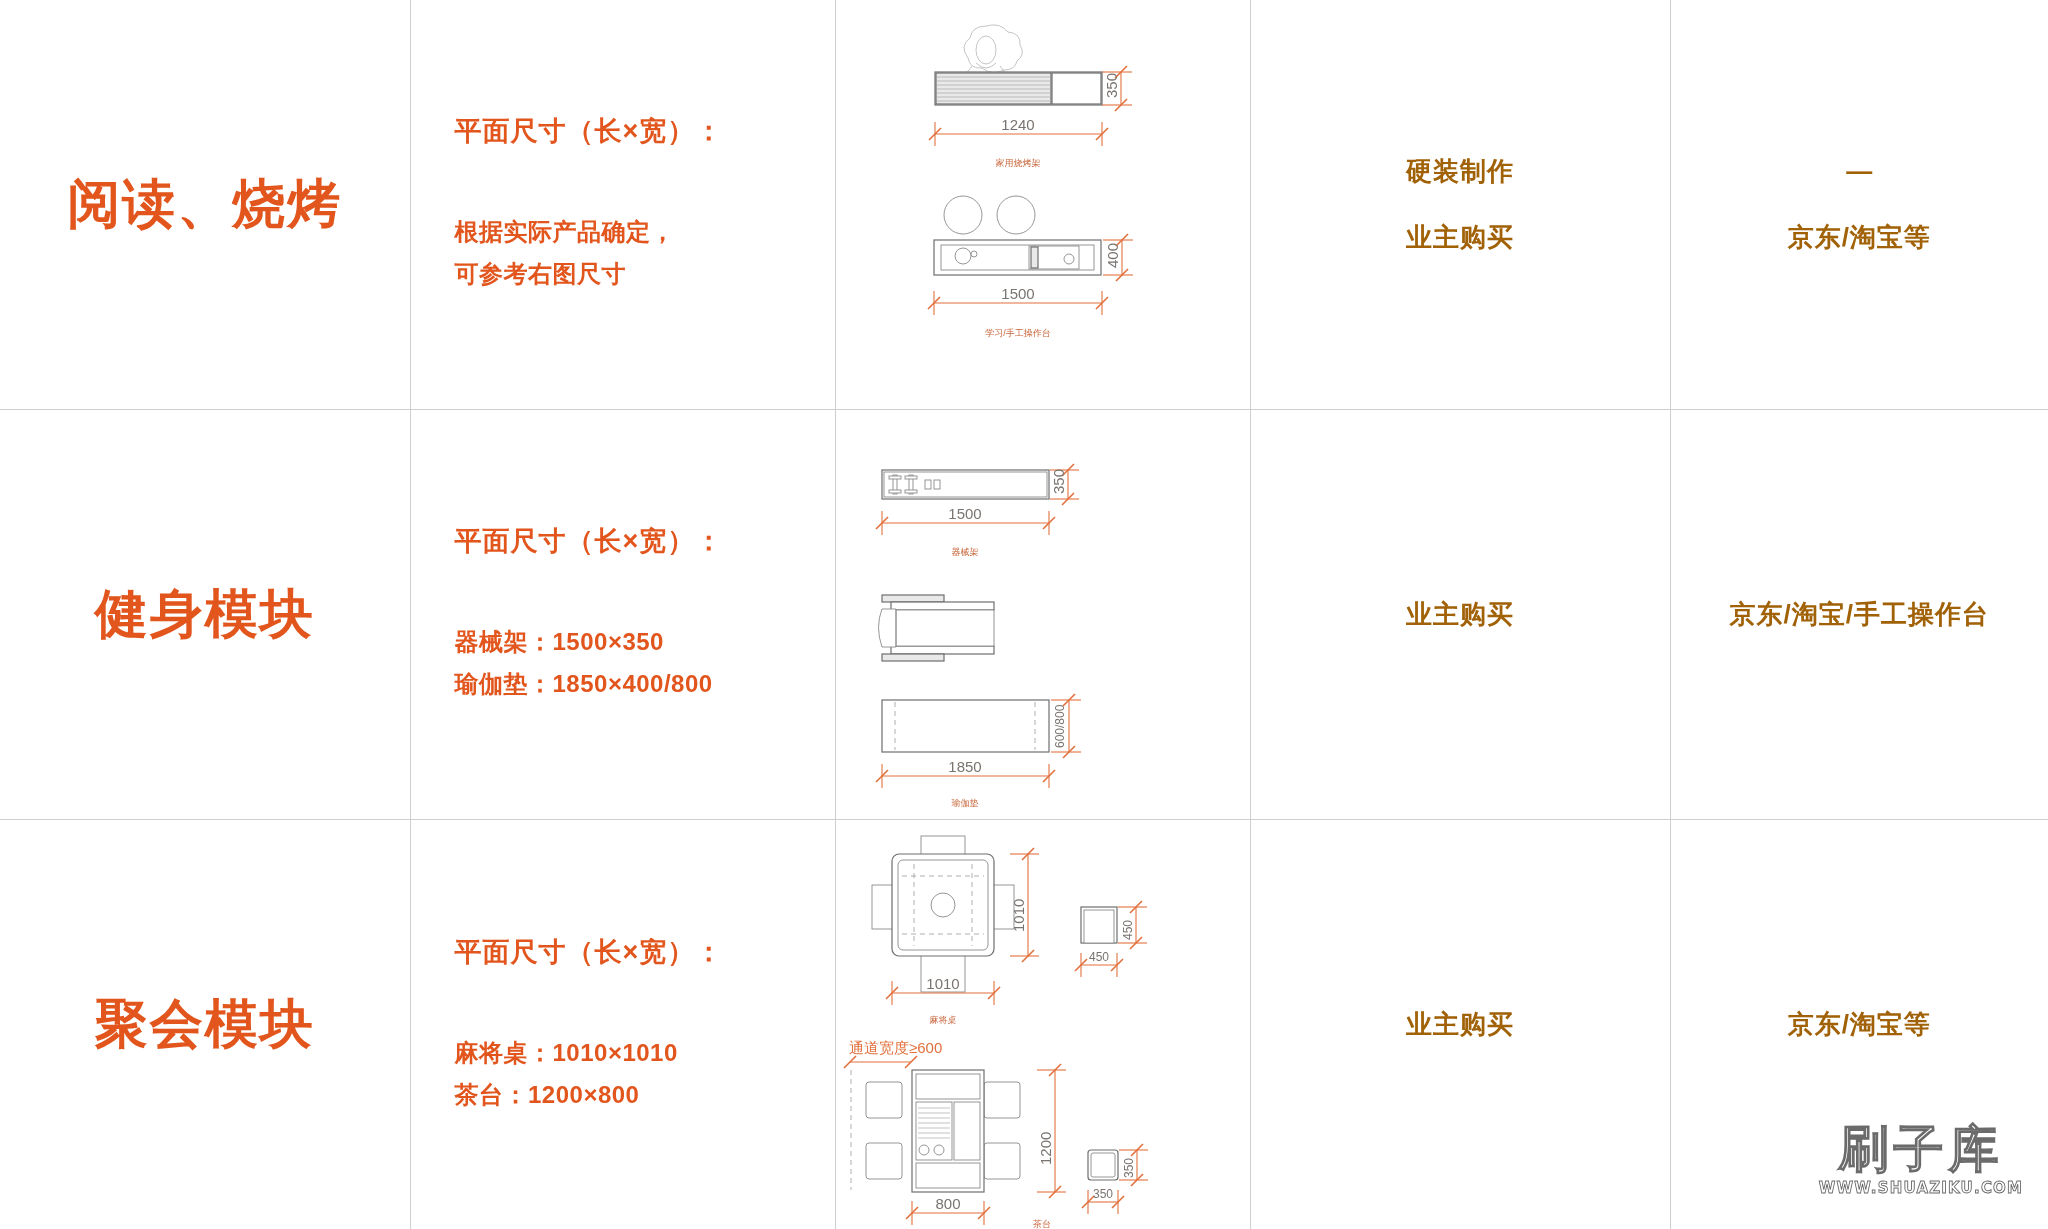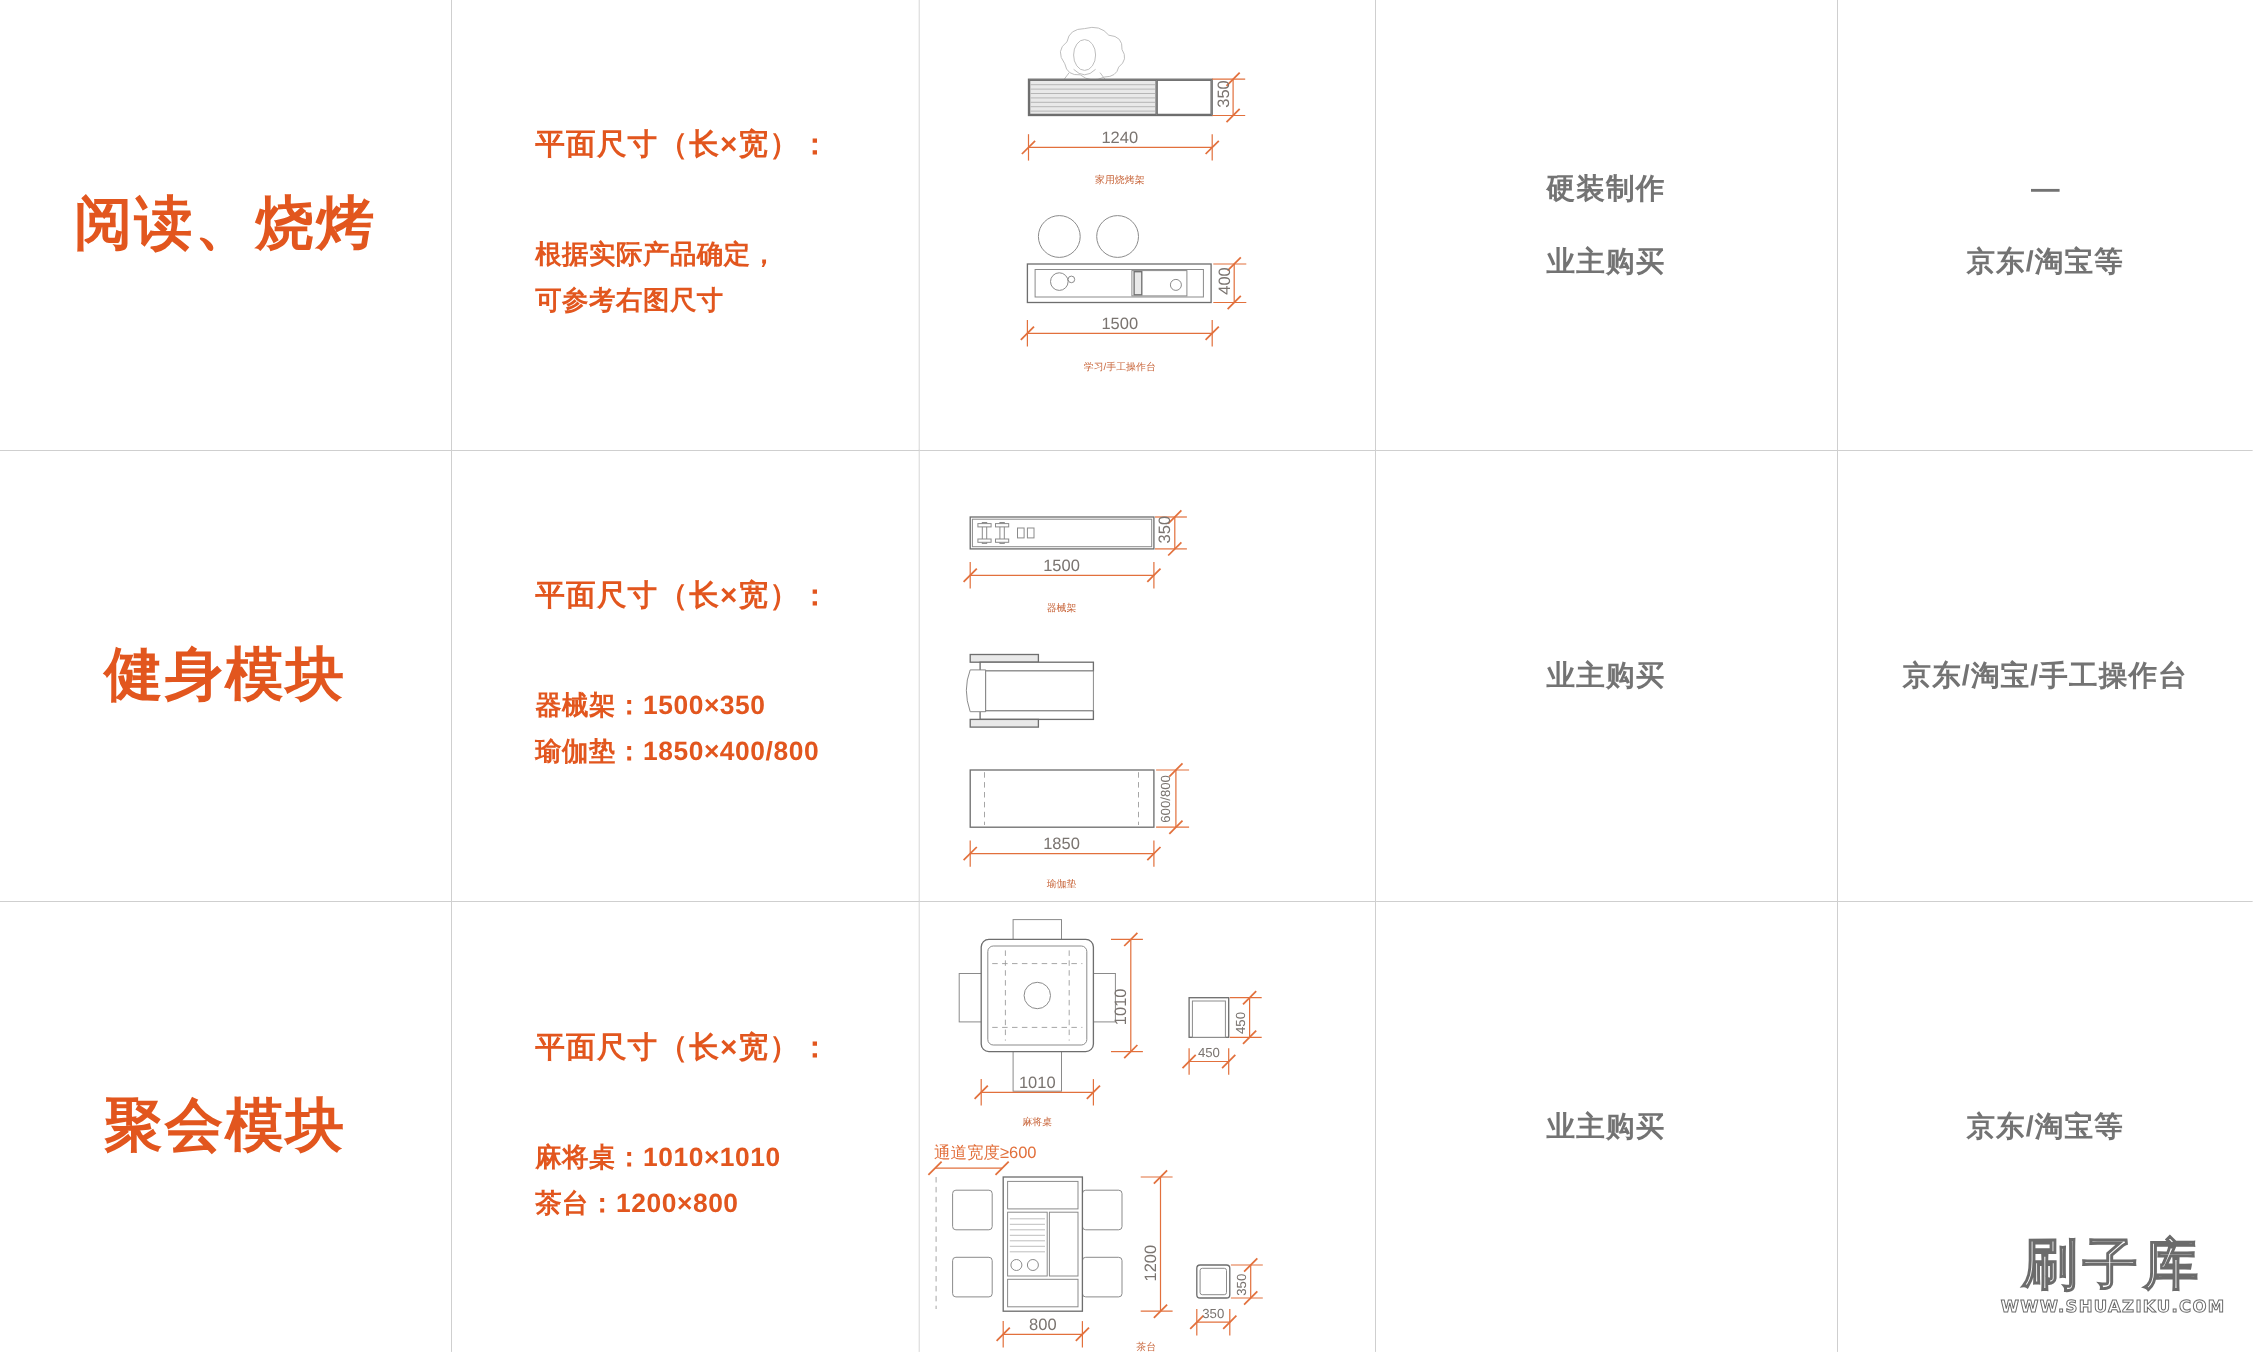--- a/index.html
+++ b/index.html
@@ -46,39 +46,38 @@
     color: #E2561E;
     font-size: 53px;
     font-weight: bold;
     text-align: center;
     letter-spacing: 2px;
     line-height: 1.15;
   }
   .dims-block {
     padding-left: 44px;
     color: #E2561E;
-    margin-left: 32px;
   }
   .dims-head {
     font-size: 27px;
     font-weight: bold;
     letter-spacing: 1px;
     margin-bottom: 62px;
     white-space: nowrap;
   }
   .dims-line {
     font-size: 24px;
     font-weight: bold;
     letter-spacing: 0.5px;
     line-height: 1.75;
     white-space: nowrap;
   }
   .center-cell {
     text-align: center;
-    color: #737373;
+    color: #a16207;
     font-size: 26px;
     font-weight: bold;
     line-height: 2.55;
     letter-spacing: 1px;
   }
   .center-cell .dash {
     display: block;
     font-size: 26px;
     letter-spacing: 0;
   }

